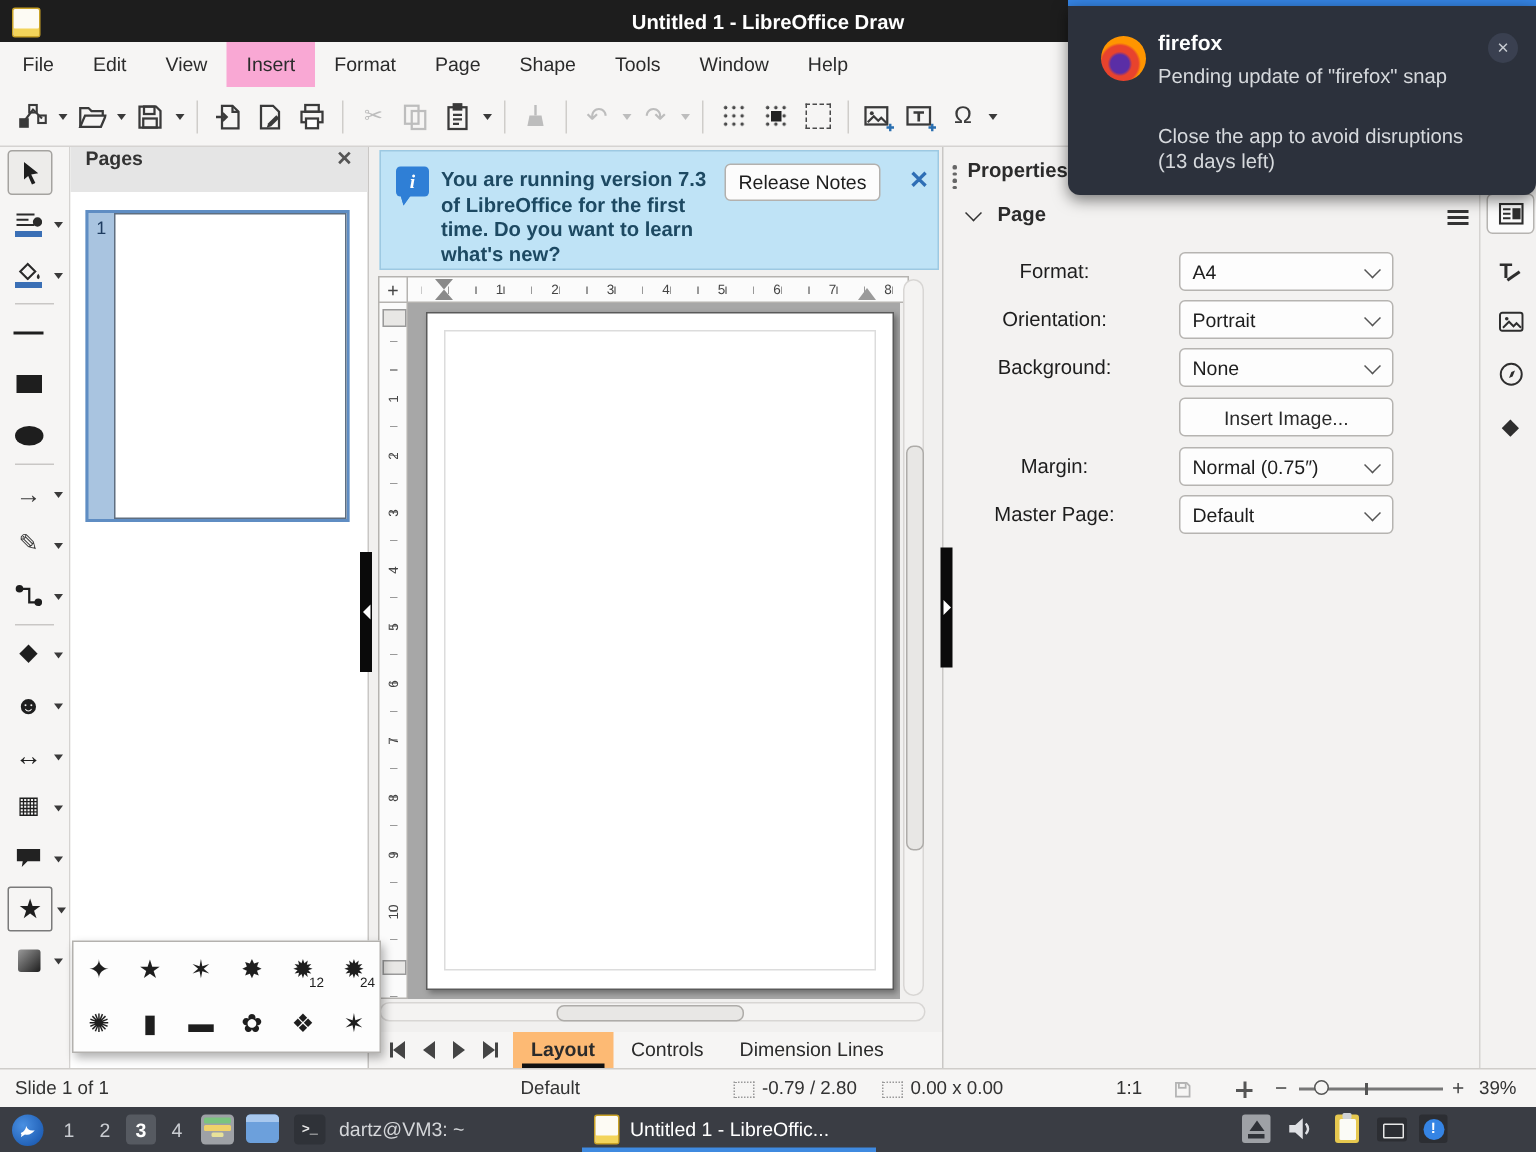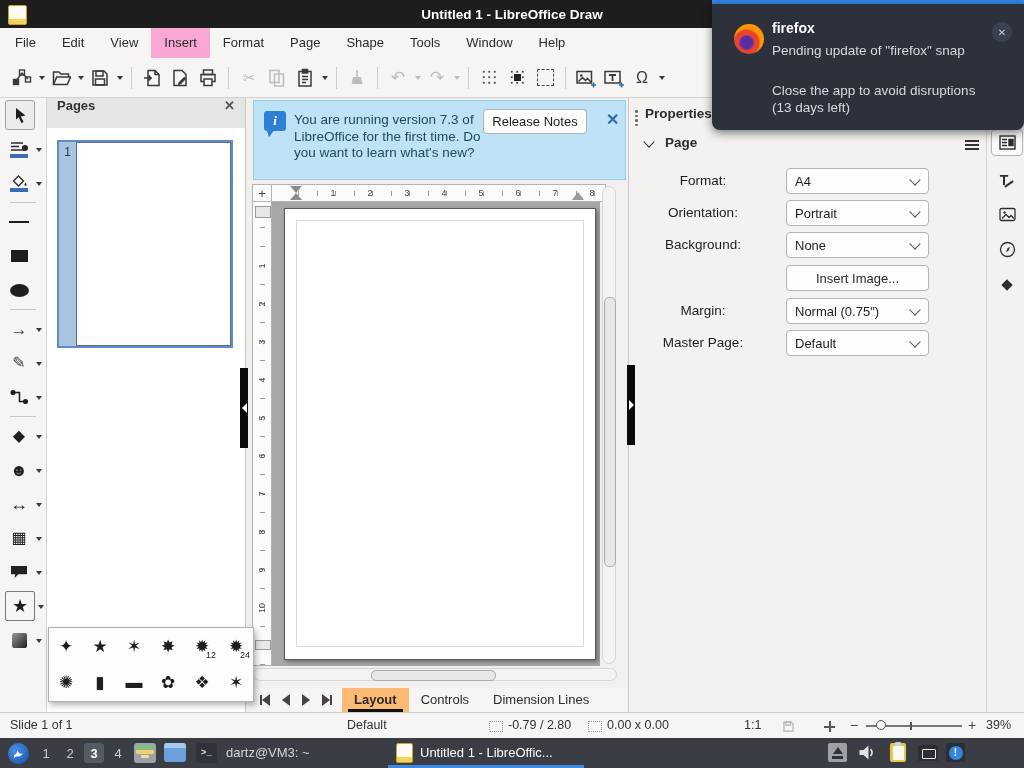--- a/index.html
+++ b/index.html
@@ -108,21 +108,21 @@
 
   
   .splith{width:8px;height:80px;background:#0a0a0a;z-index:20;display:flex;align-items:center;justify-content:center;}
 
   
   .infobar{left:253px;top:100px;width:373px;height:80px;background:#bfe3f6;border:1px solid #9dc9e2;box-sizing:border-box;z-index:15;}
   .infoico{position:absolute;left:10px;top:10px;width:22px;height:20px;background:#2f7fd6;border-radius:3px;color:#fff;
            font-weight:bold;font-style:italic;font-size:13px;display:flex;align-items:center;justify-content:center;
            font-family:"Liberation Serif",serif;}
   .infoico::after{content:"";position:absolute;left:3px;top:19px;border:5px solid transparent;border-top:7px solid #2f7fd6;border-left-width:2px;}
-  .infotext{position:absolute;left:40px;top:11px;width:190px;font-size:13.5px;line-height:16.5px;color:#1d4962;}
+  .infotext{position:absolute;left:40px;top:11px;width:190px;font-size:13.5px;line-height:16.5px;color:#1d4962;font-weight:bold;}
   .relbtn{position:absolute;left:229px;top:8px;width:104px;height:25px;background:#fcfcfc;border:1px solid #b3b1ae;border-radius:4px;
           box-sizing:border-box;display:flex;align-items:center;justify-content:center;color:#1d1d1d;}
   .infoclose{position:absolute;left:352px;top:9px;font-size:16px;font-weight:bold;color:#2e6eb5;}
 
   
   .notif{left:712px;top:0;width:312px;height:130px;z-index:50;}
   .notifstripe{position:absolute;left:0;top:0;width:100%;height:4px;background:#3584e4;}
   .notifbody{position:absolute;left:0;top:4px;width:100%;height:126px;background:#2c313c;border-radius:0 0 8px 8px;
              box-shadow:0 3px 10px rgba(0,0,0,.5);box-sizing:border-box;color:#d6d9dd;font-size:13.5px;}
   .ffico{position:absolute;left:22px;top:20px;width:30px;height:30px;border-radius:50%;

